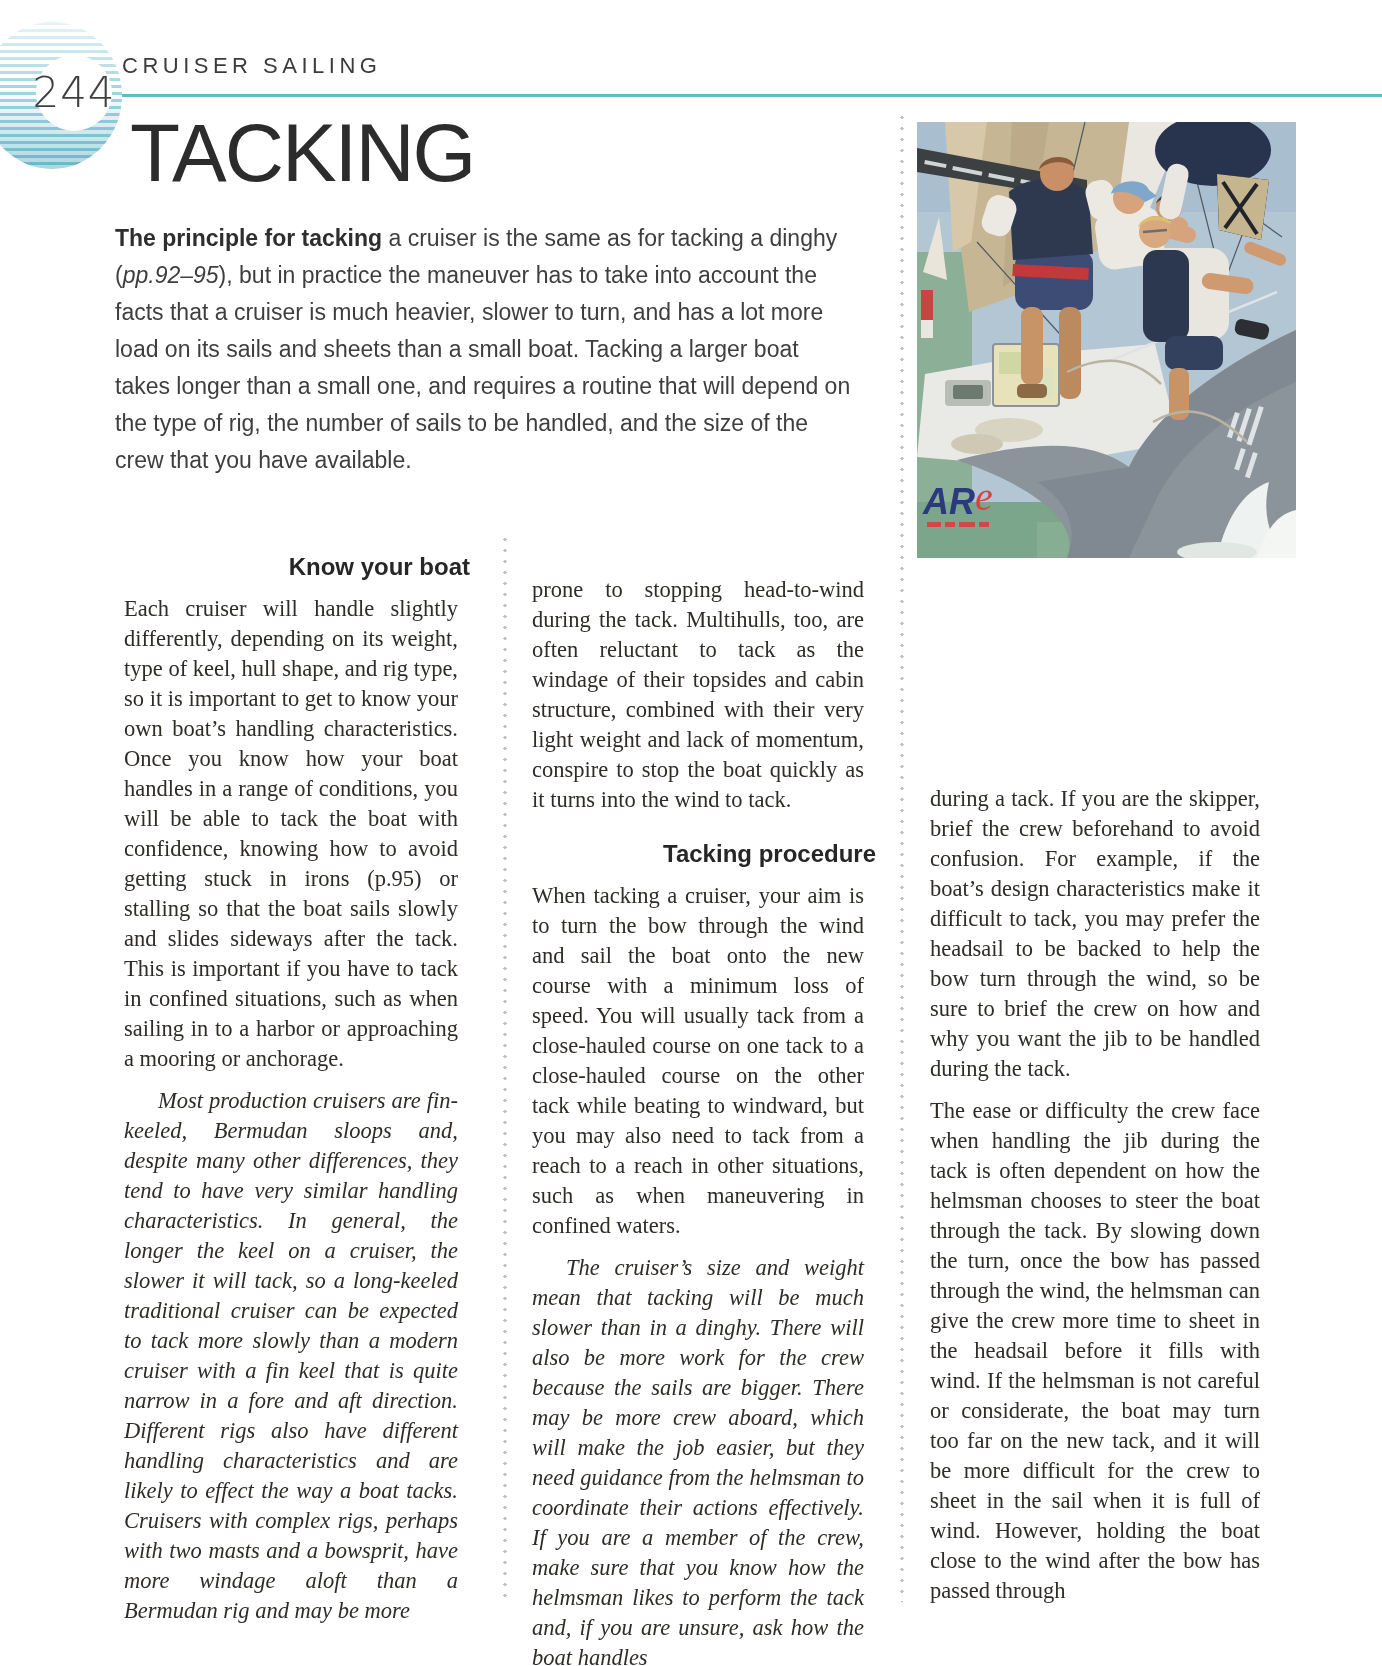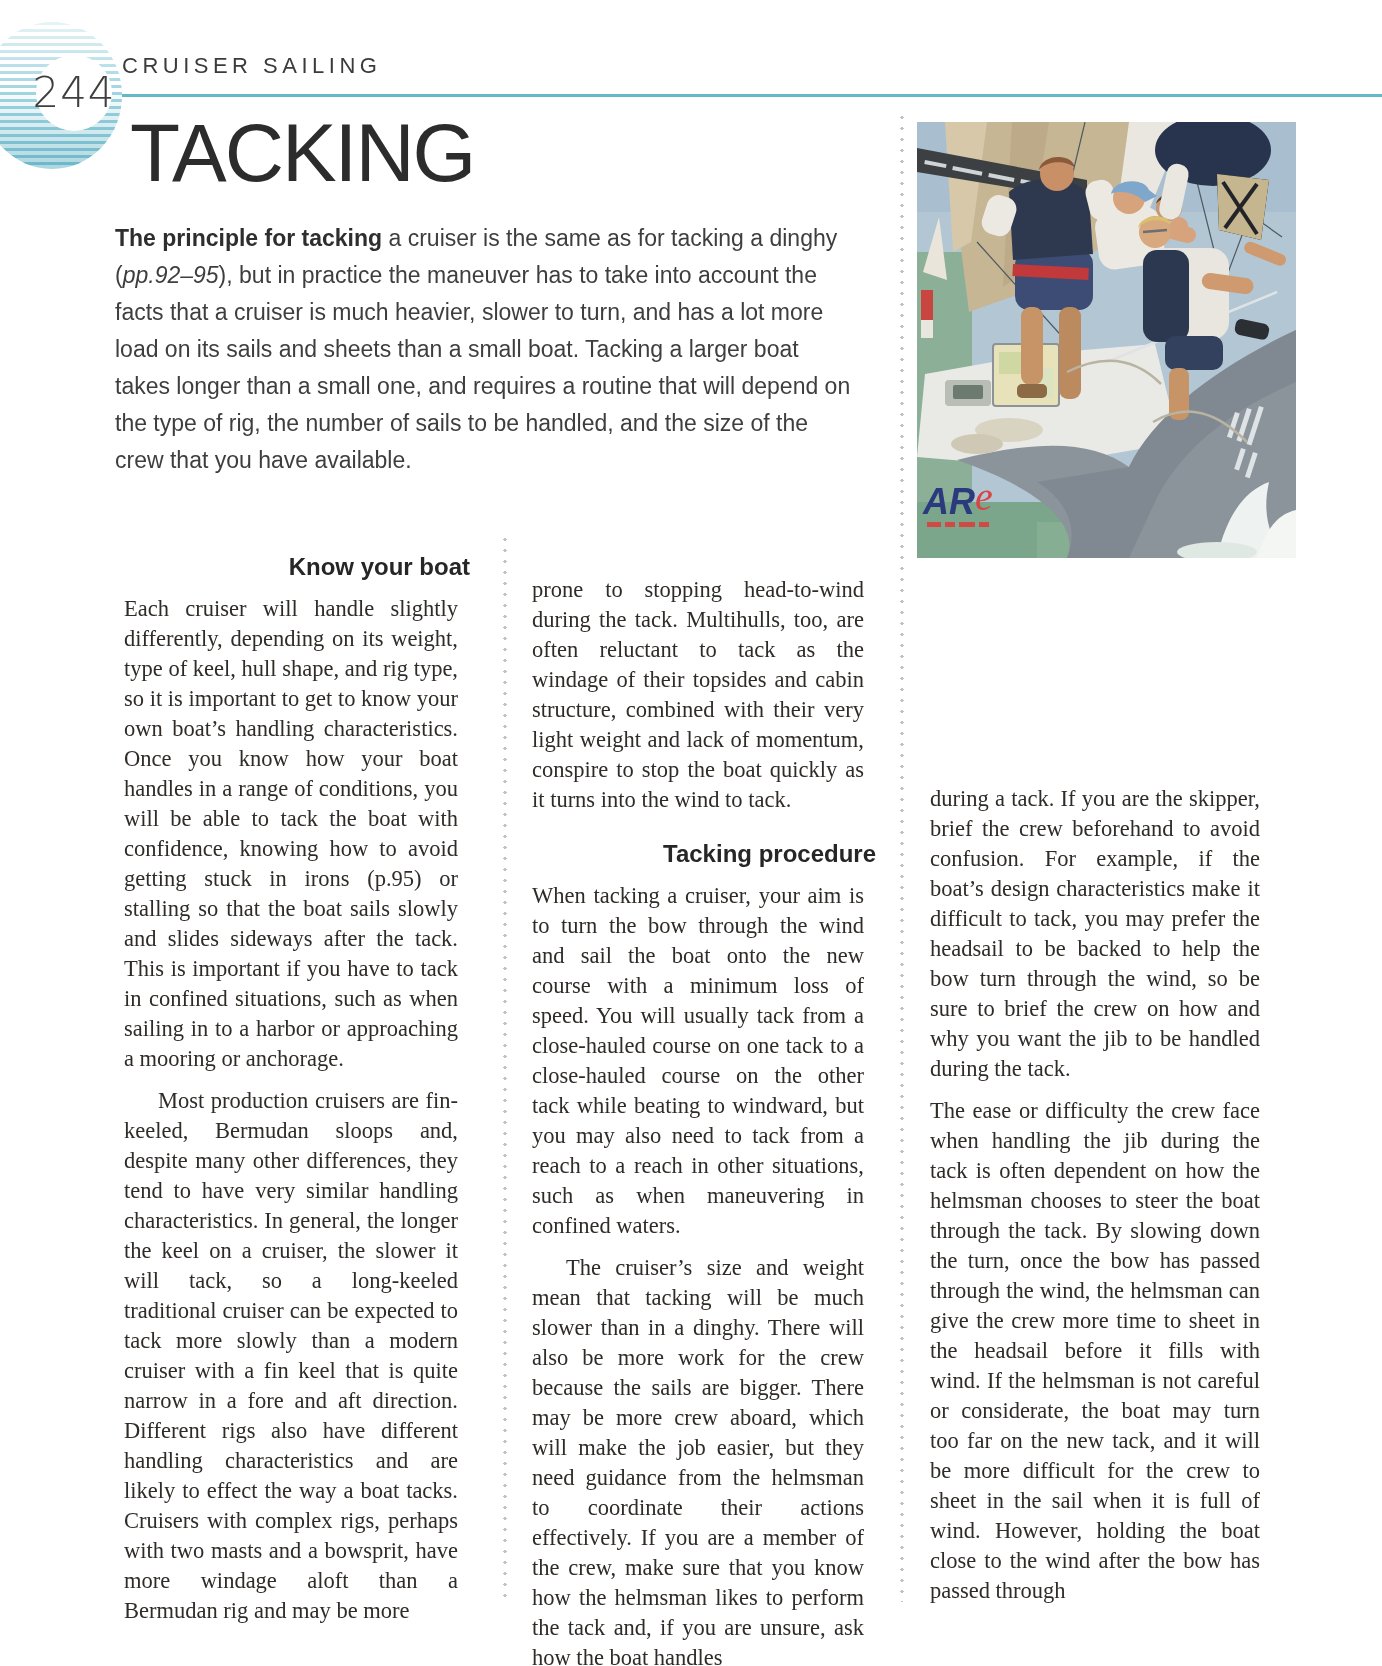--- a/index.html
+++ b/index.html
@@ -62,21 +62,21 @@
   }
   .dotline.one{left:503px;top:534px;height:1066px;}
   .dotline.two{left:900px;top:112px;height:1490px;}
   
   .col{
     position:absolute;width:358px;
     font-family:"Liberation Serif",serif;font-size:22.5px;line-height:30px;
     color:#2f2b27;text-align:justify;
   }
   .col p{margin:12px;}
-  .col p.indent{text-indent:34px;}
+  .col p.indent{text-indent:34px;font-style:italic;}
   .col h3{
     font-family:"Liberation Sans",sans-serif;font-size:24px;font-weight:bold;
     color:#262626;margin:0 0 6px 0;line-height:30px;text-align:right;
   }
   .col h3.mid{margin-top:24px;}
   .col1{left:112px;top:552px;}
   .col2{left:520px;top:563px;width:356px;}
   .col3{left:918px;top:772px;width:354px;}
 </style>
 </head>

